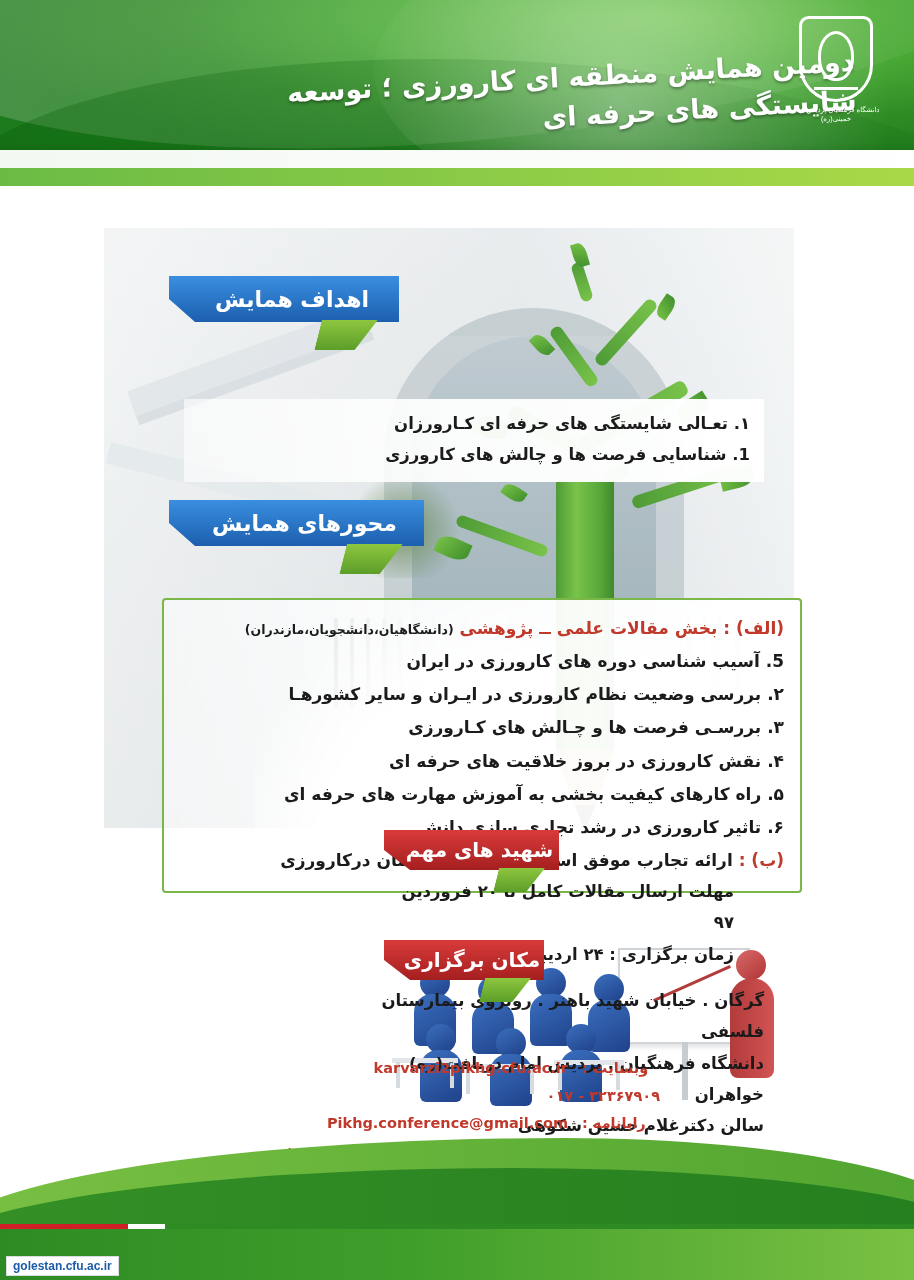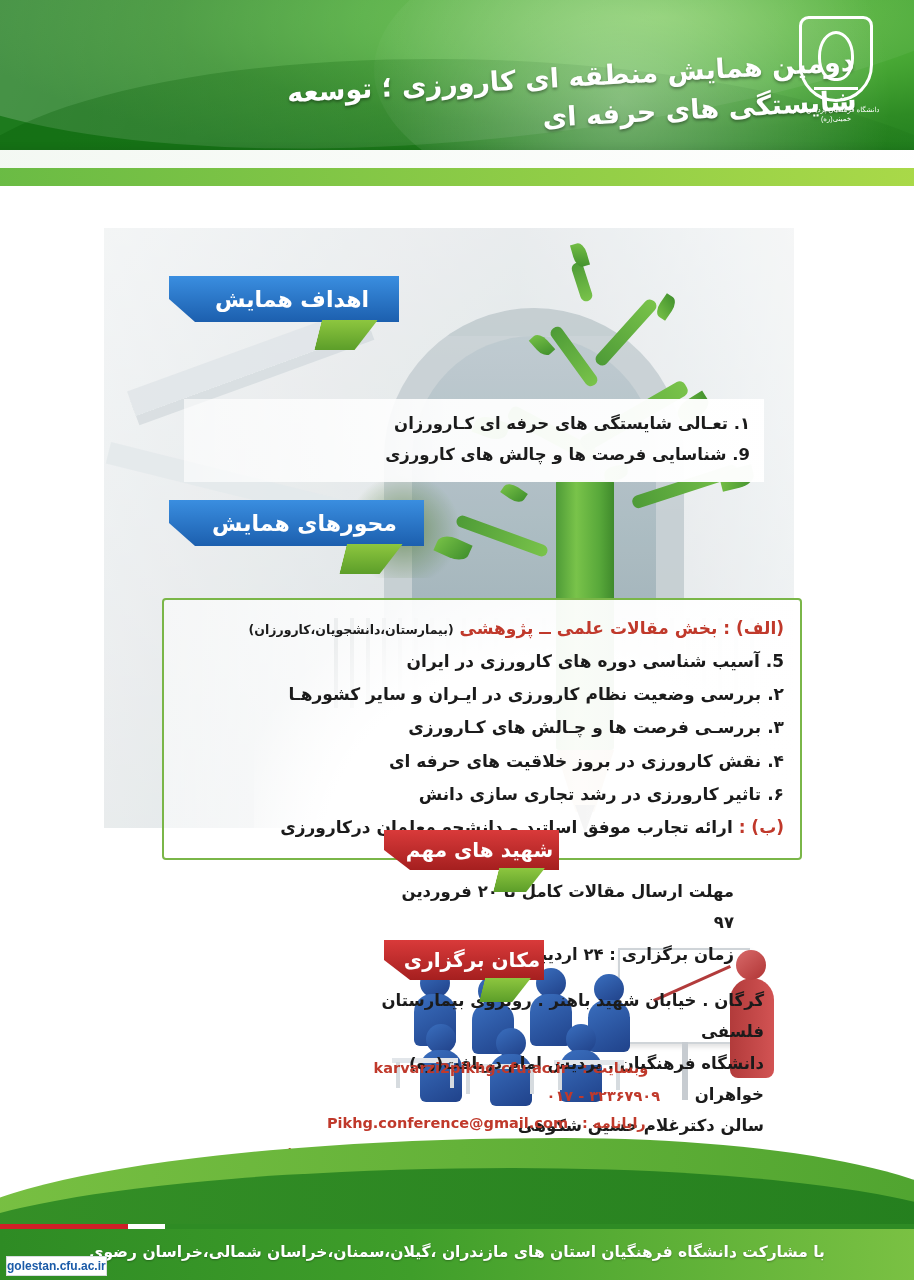--- a/index.html
+++ b/index.html
@@ -336,21 +336,21 @@
     background: linear-gradient(90deg, #cf2027 0 14%, #ffffff 14% 18%, #2e8b24 18% 100%);
   }
   .footer-text {
     color: #ffffff; font-size: 15.5px; font-weight: bold; direction: rtl;
     font-family: "DejaVu Sans", sans-serif;
     text-shadow: 0 1px 2px rgba(0,0,0,.3);
   }
   .watermark {
     position: absolute; left: 6px; bottom: 4px;
     background: #ffffff; color: #1b5ba8;
-    font-size: 12px; font-weight: bold; padding: 2px 0;
+    font-size: 12px; font-weight: bold; padding: 2px 6px;
     border: 1px solid #d8dde1;
     font-family: "Liberation Sans", sans-serif;
     direction: ltr;
   }
 </style>
 </head>
 <body>
 
 <div id="poster">
 
@@ -401,38 +401,39 @@
   </div>
 
   <div class="ribbon-tail tail-aims"></div>
   <div class="ribbon blue ribbon-aims">
     <div class="bar"></div>
     <div class="txt">اهداف همایش</div>
   </div>
 
   <div class="panel aims-panel">
     <div class="row">۱.  تعـالی شایستگی های حرفه ای کـارورزان</div>
-    <div class="row">9.  شناسایی فرصت ها و چالش های کارورزی</div>
+    <div class="row">1.  شناسایی فرصت ها و چالش های کارورزی</div>
   </div>
 
   <div class="ribbon-tail tail-axes"></div>
   <div class="ribbon blue ribbon-axes">
     <div class="bar"></div>
     <div class="txt">محورهای همایش</div>
   </div>
 
   <div class="panel axes-panel">
     <div class="row">
       <span class="lead">(الف) : بخش مقالات علمی ــ پژوهشی</span>
-      <span class="sub">(بیمارستان،دانشجویان،کارورزان)</span>
+      <span class="sub">(دانشگاهیان،دانشجویان،مازندران)</span>
     </div>
     <div class="row">5.  آسیب شناسی دوره های کارورزی در ایران</div>
     <div class="row">۲.  بررسی وضعیت نظام کارورزی در ایـران و سایر کشورهـا</div>
     <div class="row">۳.  بررسـی فرصت ها و چـالش های کـارورزی</div>
     <div class="row">۴.  نقش کارورزی در بروز خلاقیت های حرفه ای</div>
+    <div class="row">۵.  راه کارهای کیفیت بخشی به آموزش مهارت های حرفه ای</div>
     <div class="row">۶.  تاثیر کارورزی در رشد تجاری سازی دانش</div>
     <div class="row">
       <span class="lead">(ب) :</span>
       <span>ارائه تجارب موفق اساتید و دانشجو معلمان درکارورزی</span>
     </div>
   </div>
 
   <div class="audience">
     <div class="board"></div>
     <div class="board-stand"></div>
@@ -503,17 +504,16 @@
     <div class="note">جهت ارسال مقالات و دریافت اطلاعات بیشتر به سایت همایش مراجعه فرمایید</div>
   </div>
 
   <div class="footer-wave">
     <div class="w3"></div>
     <div class="w1"></div>
     <div class="w2"></div>
   </div>
   <div class="footer-bar">
     <div class="rule"></div>
-    <div class="footer-text">با مشارکت دانشگاه فرهنگیان استان های مازندران ،گیلان،سمنان،خراسان شمالی،خراسان رضوی</div>
   </div>
   <div class="watermark">golestan.cfu.ac.ir</div>
 
 </div>
 
 </body></html>

